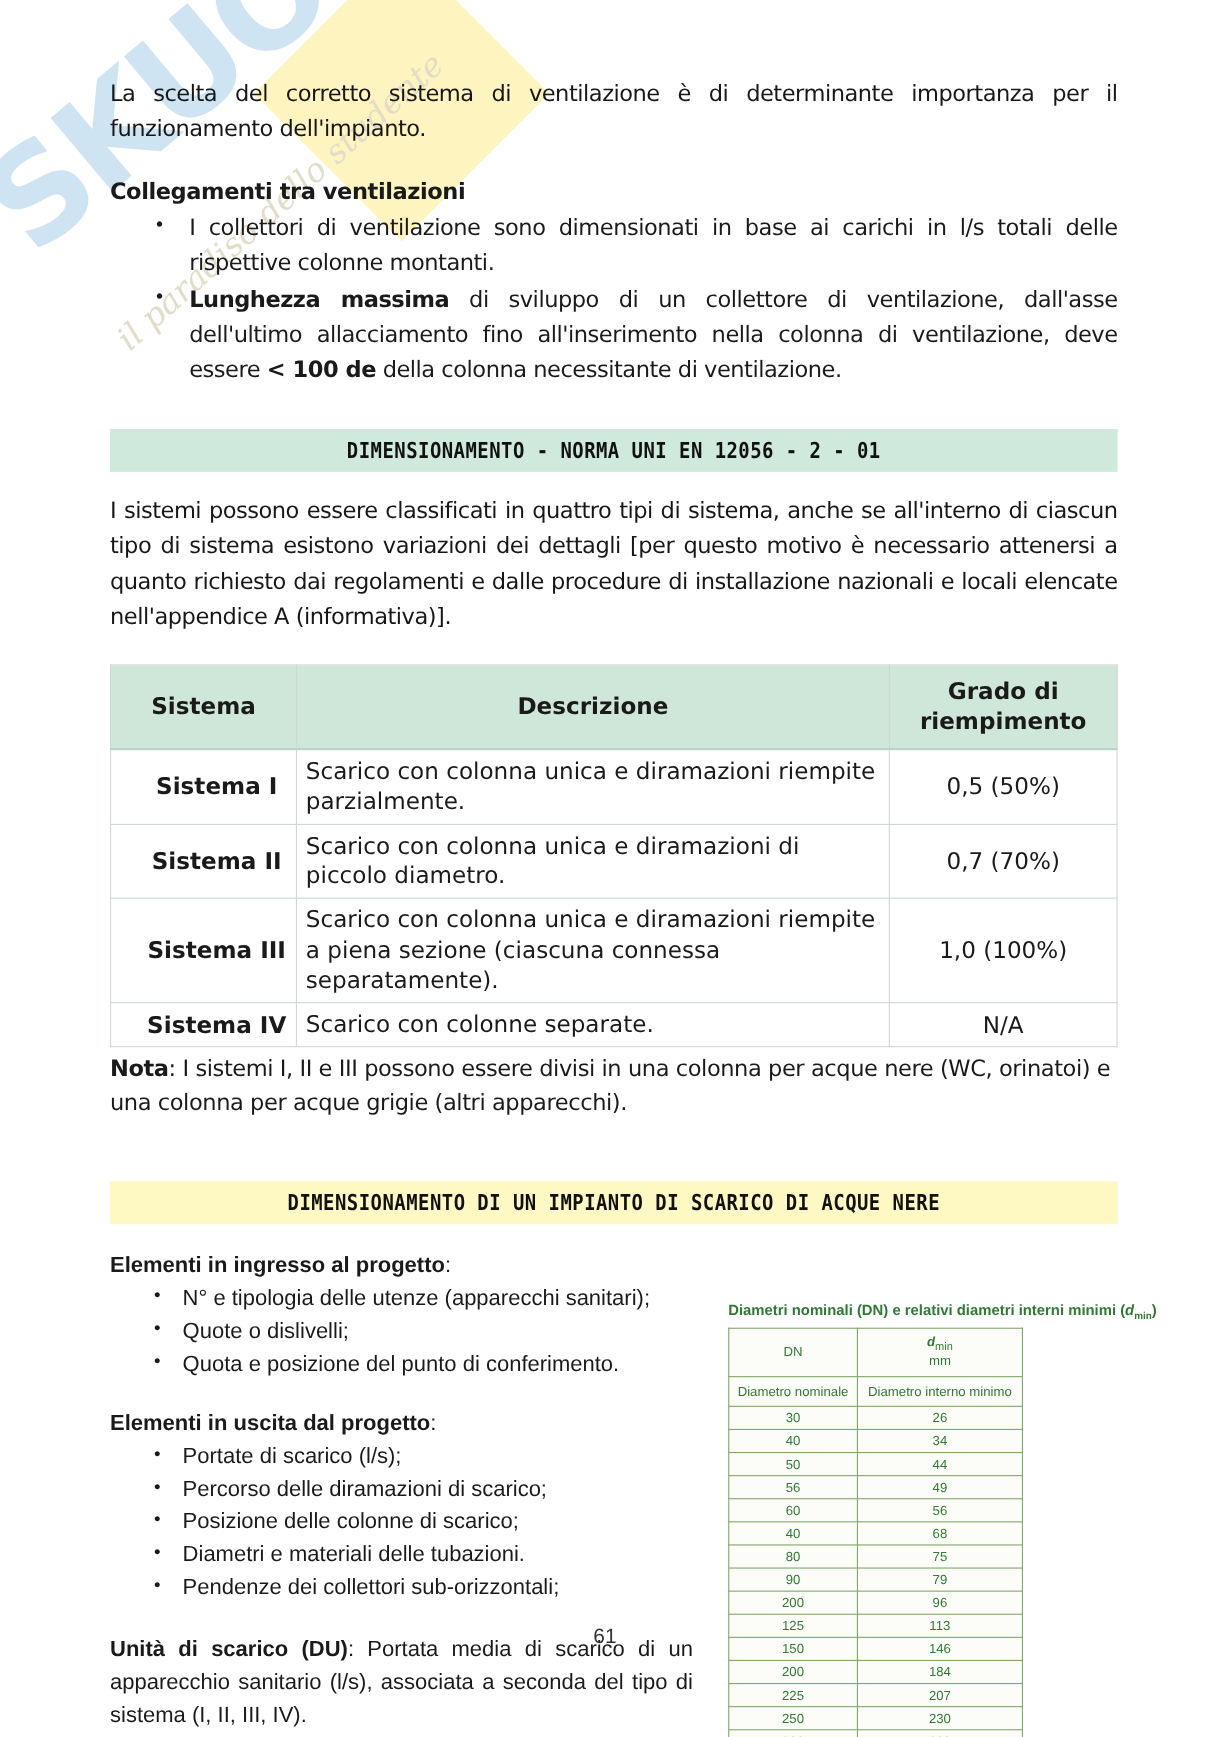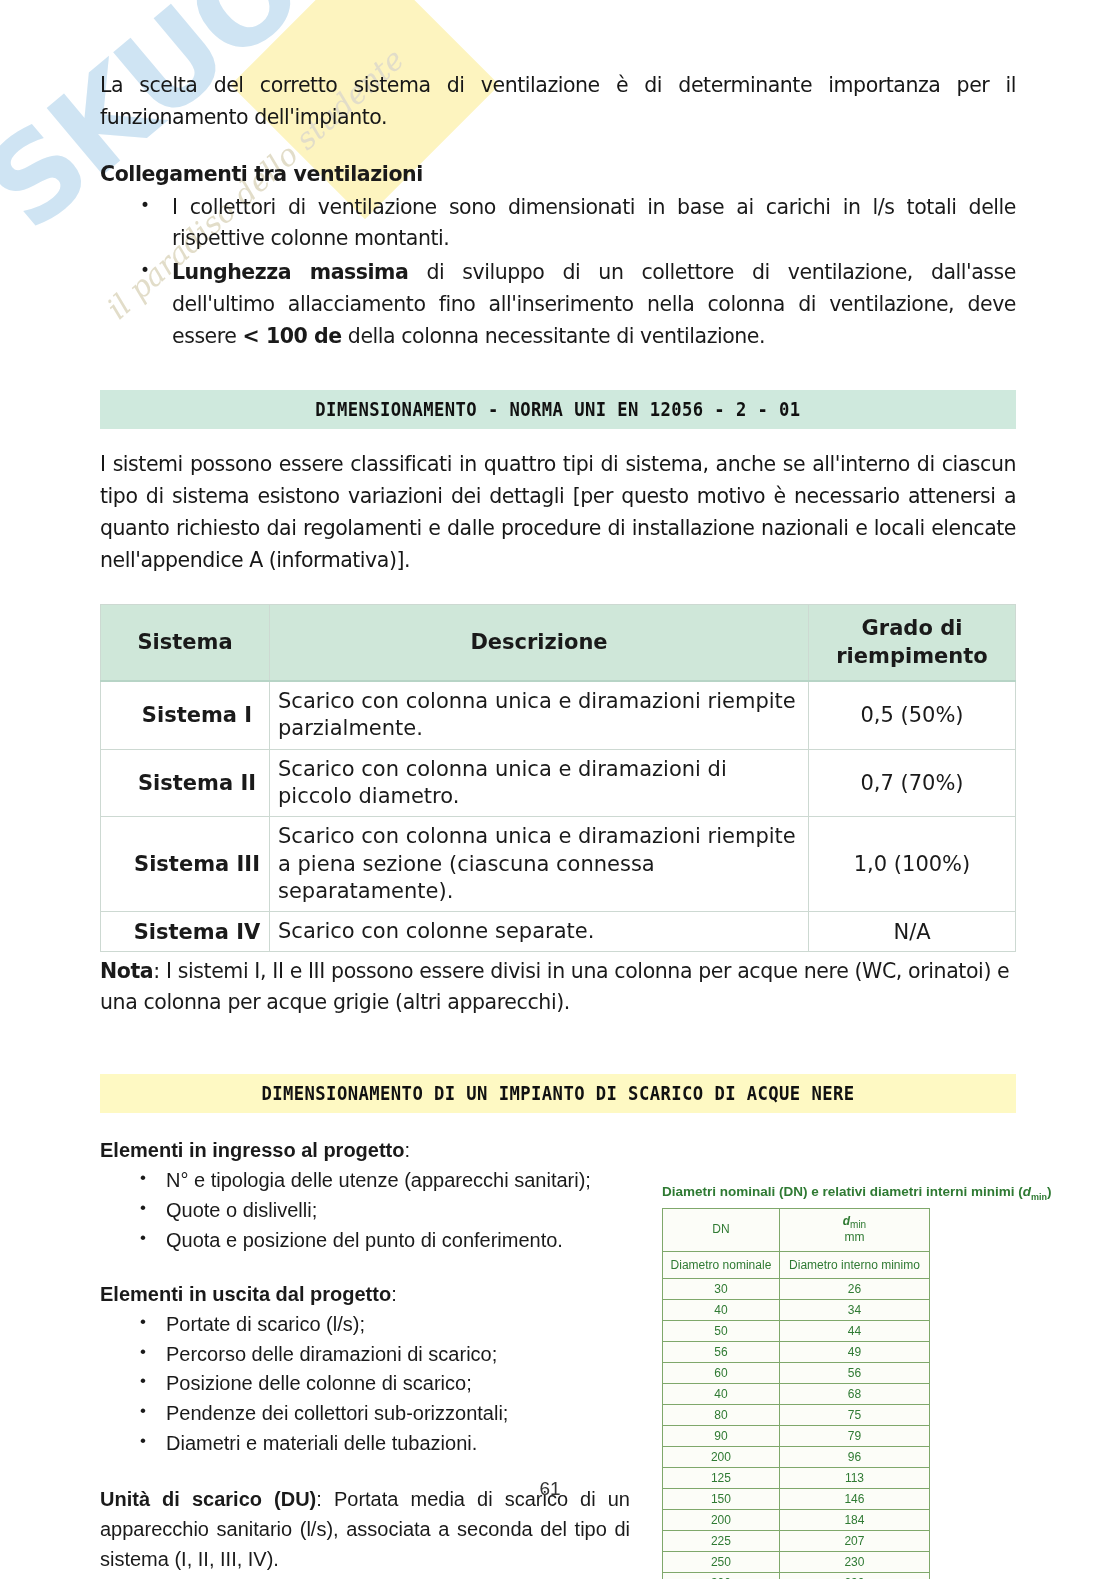--- a/index.html
+++ b/index.html
@@ -352,22 +352,22 @@
           <li>Quota e posizione del punto di conferimento.</li>
         </ul>
 
         <div class="spacer-28"></div>
 
         <div class="lead"><span>Elementi in uscita dal progetto</span><span class="plain">:</span></div>
         <ul class="b2">
           <li>Portate di scarico (l/s);</li>
           <li>Percorso delle diramazioni di scarico;</li>
           <li>Posizione delle colonne di scarico;</li>
+          <li>Diametri e materiali delle tubazioni.</li>
           <li>Pendenze dei collettori sub-orizzontali;</li>
-          <li>Diametri e materiali delle tubazioni.</li>
         </ul>
 
         <p class="du"><b>Unità di scarico (DU)</b><span>: Portata media di scarico di un apparecchio sanitario (l/s), associata a seconda del tipo di sistema (I, II, III, IV).</span></p>
 
       </div>
 
       <div class="col-right">
 
         <div class="fig-caption"><span>Diametri nominali (DN) e relativi diametri interni minimi (</span><i>d</i><sub>min</sub><span>)</span></div>
 

